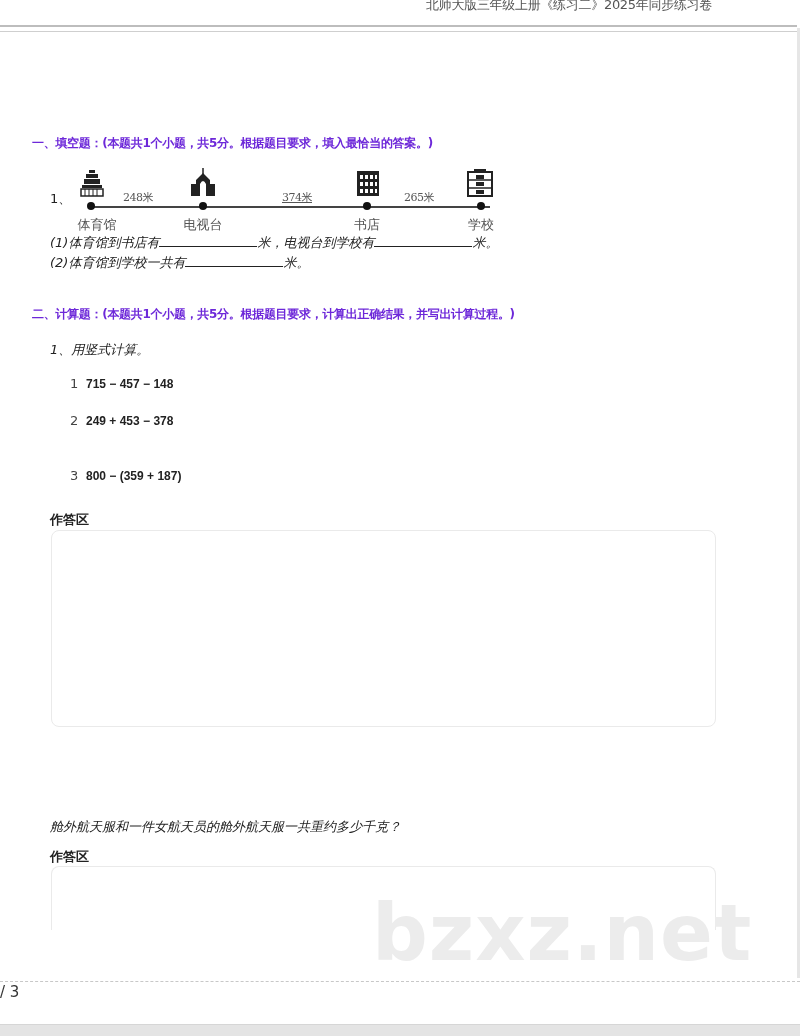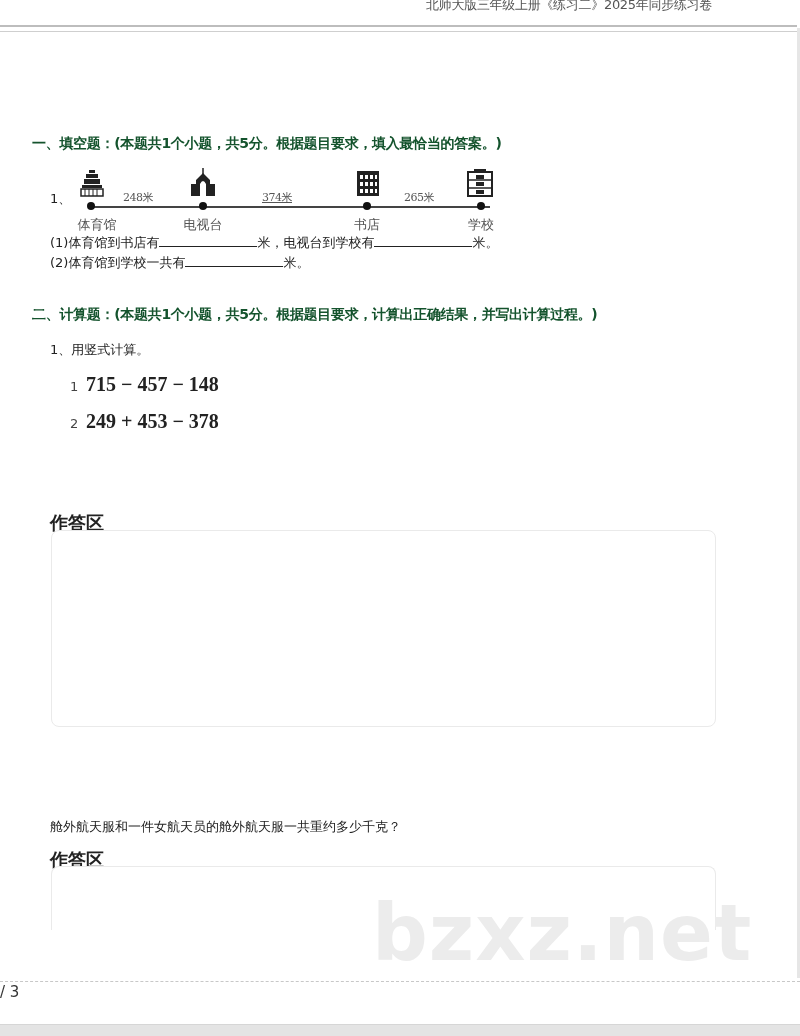--- a/index.html
+++ b/index.html
@@ -14,41 +14,41 @@
     }
     .header-title {
       position: absolute; right: 88px; top: -4px;
       font-size: 13px; color: #555; letter-spacing: -0.3px;
     }
     .header-rule-1 { position: absolute; left: 0; right: 3px; top: 25px; height: 2px; background: #bdbdbd; }
     .header-rule-2 { position: absolute; left: 0; right: 3px; top: 31px; height: 1px; background: #cfcfcf; }
     .right-edge { position: absolute; right: 0; top: 28px; width: 3px; height: 950px; background: #e6e6e6; }
 
     .section-title {
-      position: absolute; left: 32px; font-size: 14px; font-weight: bold; color: #14532d;
+      position: absolute; left: 32px; font-size: 12px; font-weight: bold; color: #6d28d9;
       letter-spacing: -0.3px; white-space: nowrap;
     }
-    .q-text { position: absolute; font-size: 13px; color: #222; white-space: nowrap; }
+    .q-text { position: absolute; font-size: 13px; color: #222; white-space: nowrap; font-style: italic; }
 
     
     .diagram { position: absolute; left: 50px; top: 168px; width: 460px; height: 68px; }
     .diagram .num { position: absolute; left: 0; top: 22px; font-size: 13px; color: #222; }
     .diagram .line { position: absolute; left: 40px; top: 38px; width: 400px; height: 1.5px; background: #444; }
     .diagram .dot { position: absolute; top: 34px; width: 8px; height: 8px; border-radius: 50%; background: #111; }
     .diagram .place { position: absolute; top: 48px; font-family: "DejaVu Serif", serif; font-size: 13px; color: #555; transform: translateX(-50%); white-space: nowrap; }
     .diagram .dist { position: absolute; top: 22px; font-family: "DejaVu Serif", serif; font-size: 11px; color: #555; white-space: nowrap; letter-spacing: -0.5px; }
     .diagram .bld { position: absolute; top: 0; transform: translateX(-50%); }
 
     .blank { display: inline-block; width: 98px; border-bottom: 1px solid #222; height: 12px; vertical-align: baseline; }
 
     .expr { position: absolute; left: 70px; white-space: nowrap; }
     .expr .idx { font-size: 13px; color: #444; margin-right: 8px; display: inline-block; width: 8px; }
-    .expr .math { font-family: Liberation Serif, serif; font-weight: bold; font-size: 20px; color: #222; }
+    .expr .math { font-family: Liberation Sans, sans-serif; font-weight: bold; font-size: 12px; color: #222; }
 
-    .answer-label { position: absolute; left: 50px; font-size: 18px; font-weight: bold; color: #222; font-family: Liberation Mono, monospace; }
+    .answer-label { position: absolute; left: 50px; font-size: 13px; font-weight: bold; color: #222; font-family: Liberation Mono, monospace; }
     .answer-box {
       position: absolute; left: 51px; width: 665px;
       border: 1px solid #eaeaea; border-radius: 8px; background: #fff;
     }
     .answer-box.cut { border-bottom: none; border-radius: 8px 8px 0 0; }
 
     .watermark {
       position: absolute; left: 372px; top: 888px;
       font-family: "DejaVu Sans", sans-serif; font-weight: bold; font-size: 78px;
       color: #ececec; letter-spacing: 1px; white-space: nowrap;
@@ -111,21 +111,21 @@
       <rect x="8" y="1" width="12" height="3" fill="#222"></rect>
       <rect x="2" y="4" width="24" height="24" fill="#fff" stroke="#222" stroke-width="2"></rect>
       <line x1="2" y1="12" x2="26" y2="12" stroke="#222" stroke-width="1.5"></line>
       <line x1="2" y1="20" x2="26" y2="20" stroke="#222" stroke-width="1.5"></line>
       <rect x="10" y="7" width="8" height="4" fill="#222"></rect>
       <rect x="10" y="14" width="8" height="4" fill="#222"></rect>
       <rect x="10" y="22" width="8" height="4" fill="#222"></rect>
     </svg>
 
     <span class="dist" style="left:73px;">248米</span>
-    <span class="dist" style="left:212px;text-decoration:underline;">374米</span>
+    <span class="dist" style="left:232px;text-decoration:underline;">374米</span>
     <span class="dist" style="left:354px;">265米</span>
 
     <div class="line"></div>
     <div class="dot" style="left:37px;"></div>
     <div class="dot" style="left:149px;"></div>
     <div class="dot" style="left:313px;"></div>
     <div class="dot" style="left:427px;"></div>
 
     <span class="place" style="left:47px;">体育馆</span>
     <span class="place" style="left:153px;">电视台</span>
@@ -142,20 +142,23 @@
 
   <div class="section-title" style="top:306px;">二、计算题：(本题共1个小题，共5分。根据题目要求，计算出正确结果，并写出计算过程。)</div>
   <div class="q-text" style="left:50px; top:341px;">1、用竖式计算。</div>
 
   <div class="expr" style="top:373px;">
     <span class="idx">1</span><span class="math">715 − 457 − 148</span>
   </div>
   <div class="expr" style="top:410px;">
     <span class="idx">2</span><span class="math">249 + 453 − 378</span>
   </div>
+  <div class="expr" style="top:465px;">
+    <span class="idx">3</span><span class="math">800 − (359 + 187)</span>
+  </div>
 
   <div class="answer-label" style="top:511px;">作答区</div>
   <div class="answer-box" style="top:530px; height:197px;"></div>
 
   <div class="q-text" style="left:50px; top:818px;">舱外航天服和一件女航天员的舱外航天服一共重约多少千克？</div>
 
   <div class="answer-label" style="top:848px;">作答区</div>
   <div class="answer-box cut" style="top:866px; height:64px;"></div>
 
   <div class="watermark">bzxz.net</div>

